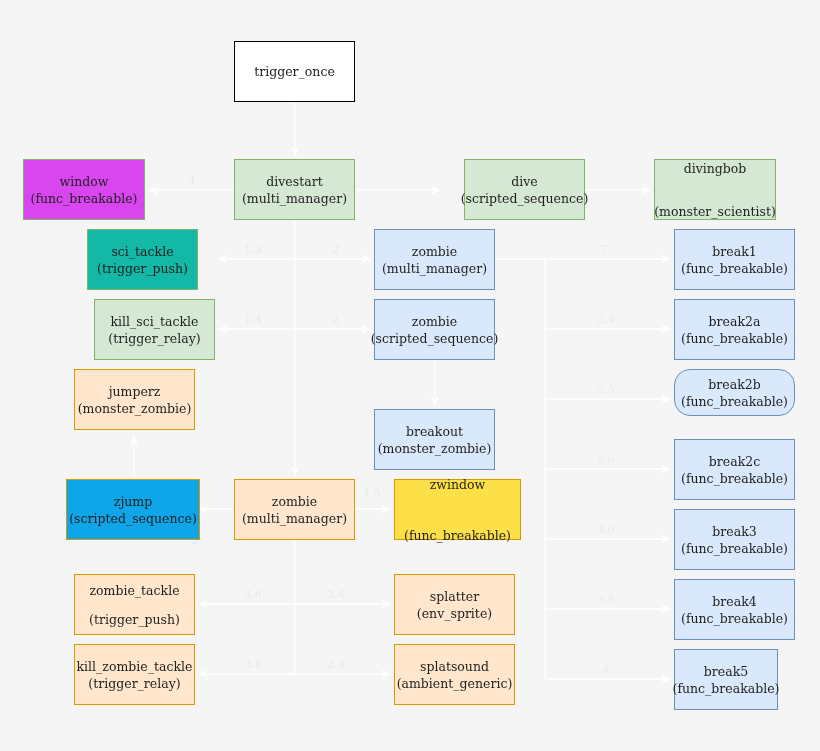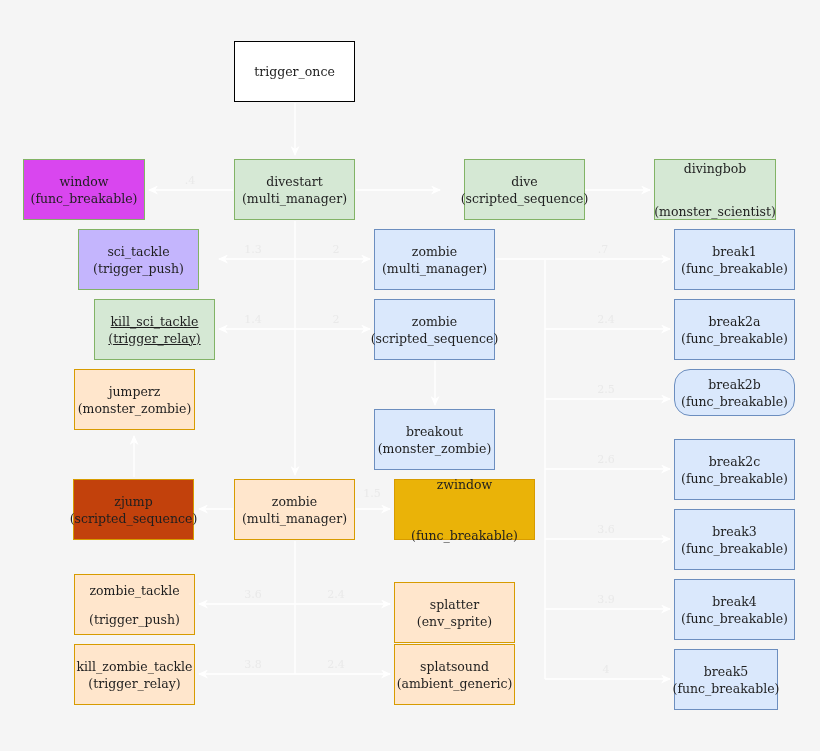--- a/index.html
+++ b/index.html
@@ -108,33 +108,33 @@
         <span>(multi_manager)</span>
       </div>
       <div class="node" style="left: 444px; top: 159px; width: 121px; height: 61px; background: rgb(213, 232, 212); border-color: rgb(130, 179, 102); border-width: 1px; margin-left: 20px;">
         <span>dive</span>
         <span>(scripted_sequence)</span>
       </div>
       <div class="node" style="left: 654px; top: 159px; width: 122px; height: 61px; background: rgb(213, 232, 212); border-color: rgb(130, 179, 102); border-width: 1px; gap: 26px;">
         <span>divingbob</span>
         <span>(monster_scientist)</span>
       </div>
-      <div class="node" style="left: 78px; top: 229px; width: 121px; height: 61px; background: #c4b5fd; border-color: rgb(130, 179, 102); border-width: 1px;">
+      <div class="node" style="left: 87px; top: 229px; width: 111px; height: 61px; background: #14b8a6; border-color: rgb(130, 179, 102); border-width: 1px;">
         <span>sci_tackle</span>
         <span>(trigger_push)</span>
       </div>
       <div class="node" style="left: 374px; top: 229px; width: 121px; height: 61px; background: rgb(218, 232, 252); border-color: rgb(108, 142, 191); border-width: 1px;">
         <span>zombie</span>
         <span>(multi_manager)</span>
       </div>
       <div class="node" style="left: 674px; top: 229px; width: 121px; height: 61px; background: rgb(218, 232, 252); border-color: rgb(108, 142, 191); border-width: 1px;">
         <span>break1</span>
         <span>(func_breakable)</span>
       </div>
-      <div class="node" style="left: 94px; top: 299px; width: 121px; height: 61px; background: rgb(213, 232, 212); border-color: rgb(130, 179, 102); border-width: 1px; text-decoration: underline;">
+      <div class="node" style="left: 94px; top: 299px; width: 121px; height: 61px; background: rgb(213, 232, 212); border-color: rgb(130, 179, 102); border-width: 1px;">
         <span>kill_sci_tackle</span>
         <span>(trigger_relay)</span>
       </div>
       <div class="node" style="left: 374px; top: 299px; width: 121px; height: 61px; background: rgb(218, 232, 252); border-color: rgb(108, 142, 191); border-width: 1px;">
         <span>zombie</span>
         <span>(scripted_sequence)</span>
       </div>
       <div class="node" style="left: 674px; top: 299px; width: 121px; height: 61px; background: rgb(218, 232, 252); border-color: rgb(108, 142, 191); border-width: 1px;">
         <span>break2a</span>
         <span>(func_breakable)</span>
@@ -148,41 +148,41 @@
         <span>(func_breakable)</span>
       </div>
       <div class="node" style="left: 374px; top: 409px; width: 121px; height: 61px; background: rgb(218, 232, 252); border-color: rgb(108, 142, 191); border-width: 1px;">
         <span>breakout</span>
         <span>(monster_zombie)</span>
       </div>
       <div class="node" style="left: 674px; top: 439px; width: 121px; height: 61px; background: rgb(218, 232, 252); border-color: rgb(108, 142, 191); border-width: 1px;">
         <span>break2c</span>
         <span>(func_breakable)</span>
       </div>
-      <div class="node" style="left: 73px; top: 479px; width: 121px; height: 61px; background: #c2410c; border-color: rgb(215, 155, 0); border-width: 1px;">
+      <div class="node" style="left: 66px; top: 479px; width: 134px; height: 61px; background: #0ea5e9; border-color: rgb(215, 155, 0); border-width: 1px;">
         <span>zjump</span>
         <span>(scripted_sequence)</span>
       </div>
       <div class="node" style="left: 234px; top: 479px; width: 121px; height: 61px; background: rgb(255, 230, 204); border-color: rgb(215, 155, 0); border-width: 1px;">
         <span>zombie</span>
         <span>(multi_manager)</span>
       </div>
-      <div class="node" style="left: 394px; top: 479px; width: 141px; height: 61px; background: #eab308; border-color: rgb(215, 155, 0); border-width: 1px; gap: 34px;">
+      <div class="node" style="left: 394px; top: 479px; width: 127px; height: 61px; background: #fde047; border-color: rgb(215, 155, 0); border-width: 1px; gap: 34px;">
         <span>zwindow</span>
         <span>(func_breakable)</span>
       </div>
       <div class="node" style="left: 674px; top: 509px; width: 121px; height: 61px; background: rgb(218, 232, 252); border-color: rgb(108, 142, 191); border-width: 1px;">
         <span>break3</span>
         <span>(func_breakable)</span>
       </div>
       <div class="node" style="left: 74px; top: 574px; width: 121px; height: 61px; background: rgb(255, 230, 204); border-color: rgb(215, 155, 0); border-width: 1px; gap: 12px;">
         <span>zombie_tackle</span>
         <span>(trigger_push)</span>
       </div>
-      <div class="node" style="left: 394px; top: 574px; width: 121px; height: 61px; background: rgb(255, 230, 204); border-color: rgb(215, 155, 0); border-width: 1px; margin-top: 8px;">
+      <div class="node" style="left: 394px; top: 574px; width: 121px; height: 61px; background: rgb(255, 230, 204); border-color: rgb(215, 155, 0); border-width: 1px;">
         <span>splatter</span>
         <span>(env_sprite)</span>
       </div>
       <div class="node" style="left: 674px; top: 579px; width: 121px; height: 61px; background: rgb(218, 232, 252); border-color: rgb(108, 142, 191); border-width: 1px;">
         <span>break4</span>
         <span>(func_breakable)</span>
       </div>
       <div class="node" style="left: 74px; top: 644px; width: 121px; height: 61px; background: rgb(255, 230, 204); border-color: rgb(215, 155, 0); border-width: 1px;">
         <span>kill_zombie_tackle</span>
         <span>(trigger_relay)</span>

